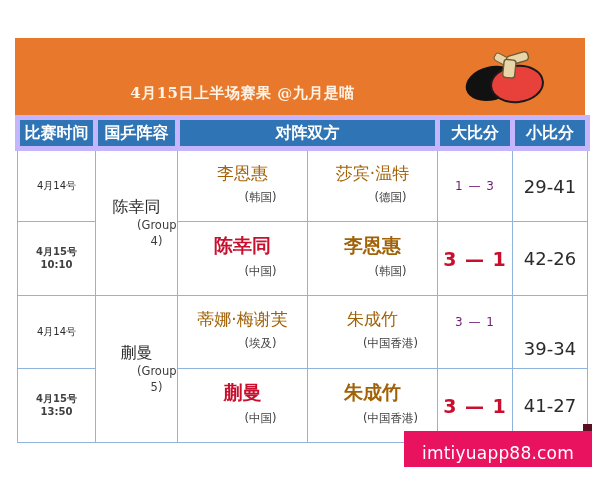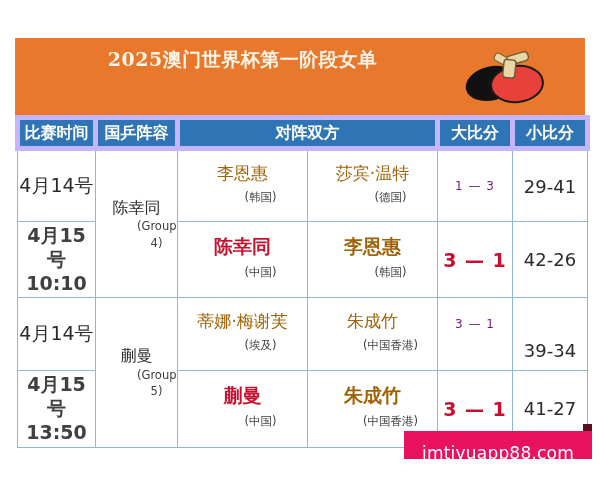--- a/index.html
+++ b/index.html
@@ -106,21 +106,21 @@
   .c-left      { width: 130px; }
   .c-right     { width: 130px; }
   .c-big       { width: 75px; }
   .c-small     { width: 75px; }
 
   .row-a td { height: 73px; }
   .row-b td { height: 74px; }
 
   
   .time-txt {
-    font-size: 19px;
+    font-size: 10px;
     line-height: 1.25;
     color: #2b2b2b;
   }
   .time-txt.hl {
     color: #404040;
     font-weight: 700;
   }
 
   
   .lineup-name {
@@ -174,21 +174,21 @@
   }
   .shift-up   { position: relative; top: -10px; }
   .shift-down { position: relative; top: 10px; margin-top: 12px; }
 
   
   .watermark {
     position: absolute;
     left: 404px;
     top: 431px;
     width: 188px;
-    height: 28px;
+    height: 36px;
     background: #e8125f;
     color: #ffffff;
     font-size: 17px;
     line-height: 44px;
     text-align: center;
     letter-spacing: 0.2px;
     font-family: "DejaVu Sans", "Liberation Sans", sans-serif;
   }
   .watermark-tab {
     position: absolute;
@@ -198,21 +198,21 @@
     height: 14px;
     background: #5a1020;
   }
 </style>
 </head>
 <body>
 
 <div id="page">
 
   <div class="banner">
-    <div class="banner-title">2025澳门世界杯第一阶段女单</div>
+    <div class="banner-subtitle">4月15日上半场赛果  @九月是喵</div>
 
     <div class="paddles">
       <svg width="120" height="62" viewBox="0 0 120 62" xmlns="http://www.w3.org/2000/svg">
 
         <g transform="rotate(-14 40 36)">
           <ellipse cx="38" cy="37" rx="26" ry="17" fill="#111111"></ellipse>
           <rect x="46" y="13" width="19" height="8" rx="3" fill="#e8d5a8" stroke="#6b5a33" stroke-width="1" transform="rotate(42 55 17)"></rect>
         </g>
 
         <g transform="rotate(-6 64 38)">

